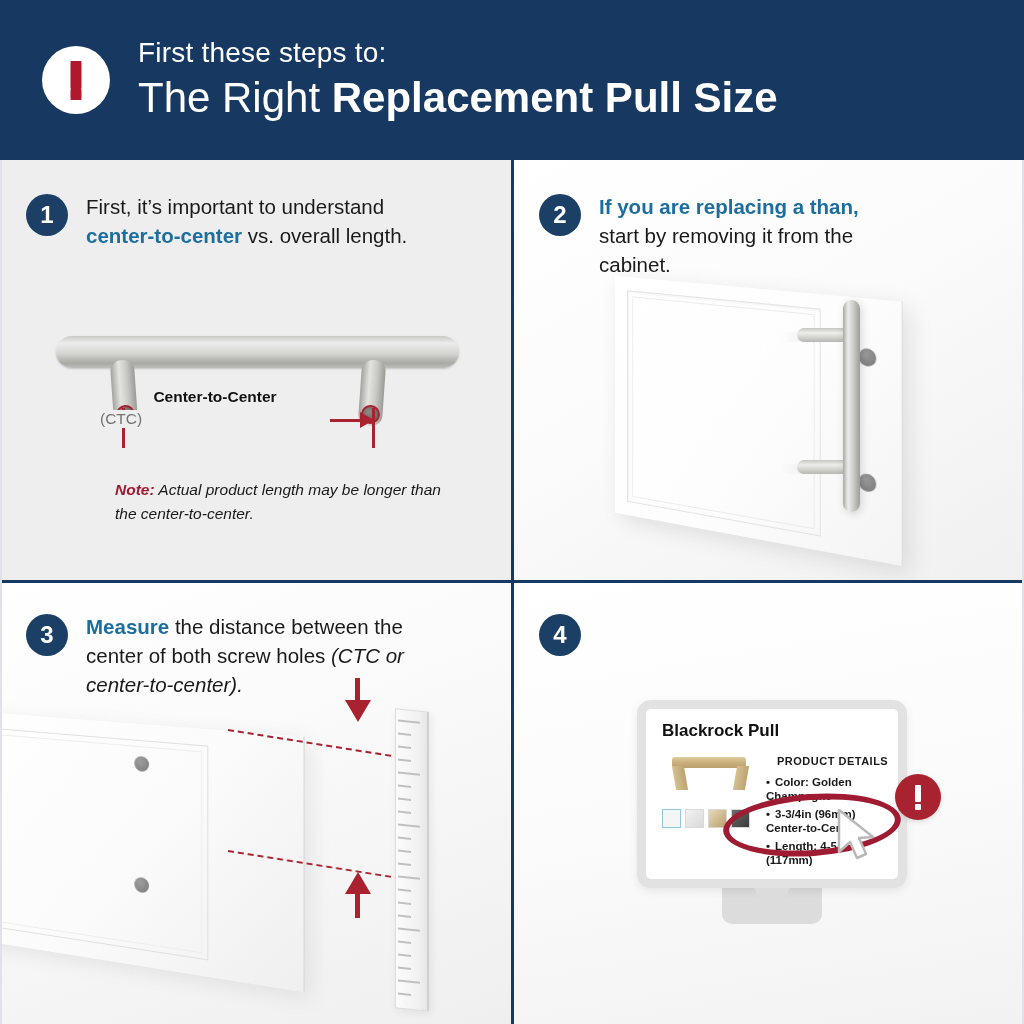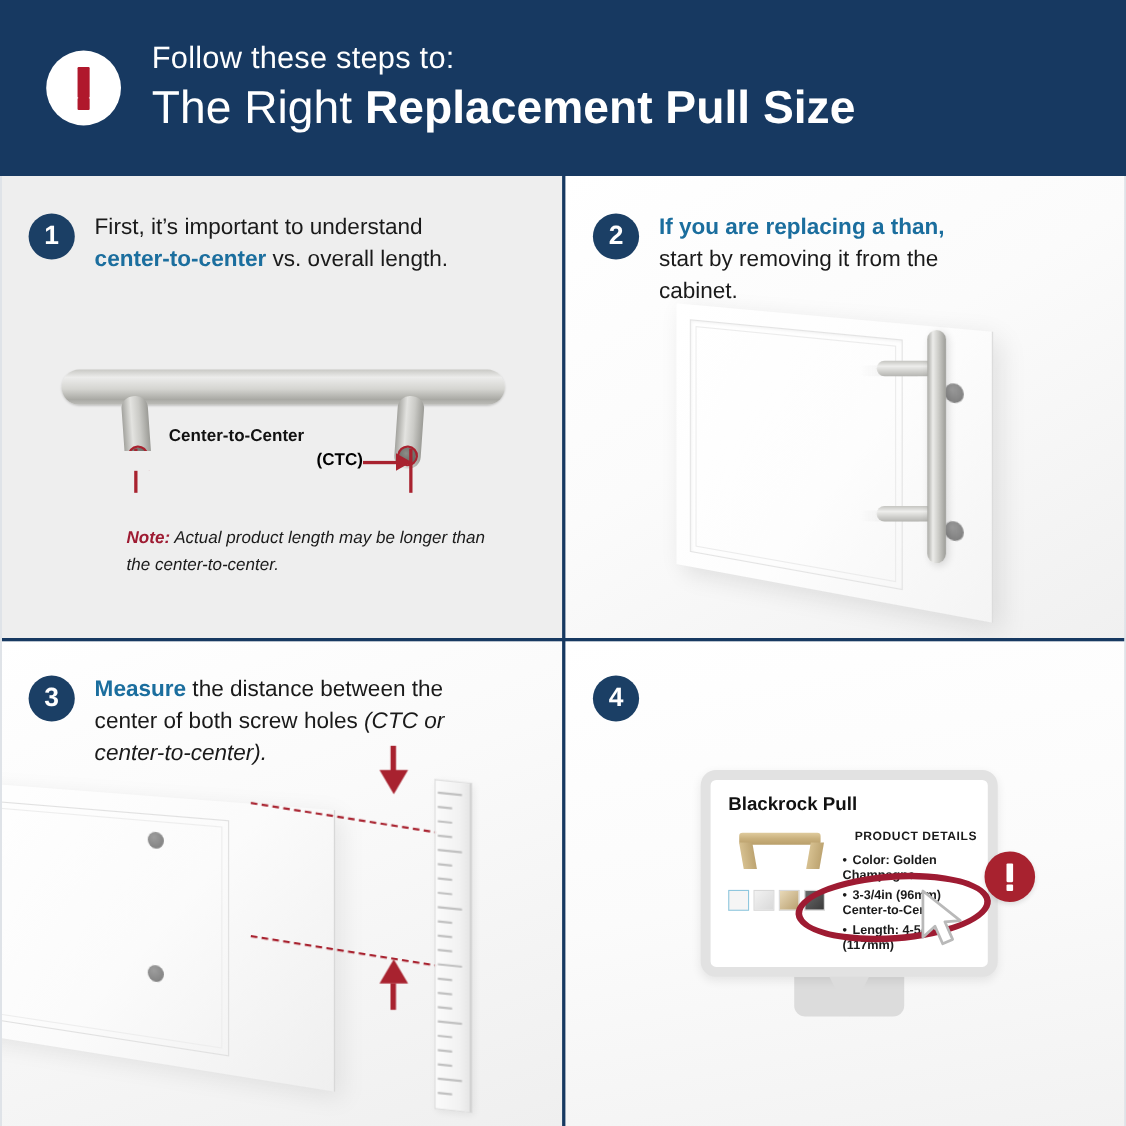--- a/index.html
+++ b/index.html
@@ -93,22 +93,22 @@
     position:absolute; bottom:2px; left:50%; transform:translateX(-50%);
     width:19px; height:19px; border-radius:50%;
     background:radial-gradient(circle at 40% 35%,#8d8d88 0%,#6f6f6a 55%,#5c5c58 100%);
     border:2.5px solid #a8222f;
   }
   .ctc-label {
     position:absolute; left:50px; top:88px; width:230px; text-align:center;
     font-size:15.5px; font-weight:700; color:#111;
   }
   .ctc-sub {
-    position:absolute; left:50px; top:110px; width:230px; text-align:right;
-    font-size:15.5px; font-weight:700; color:#000000;
+    position:absolute; left:50px; top:110px; width:230px; text-align:left;
+    font-size:15.5px; font-weight:400; color:#737373;
     background:#eeeeee; z-index:3;
   }
   .ctc-line { position:absolute; left:84px; top:119px; width:240px; height:2.5px; background:#a8222f; }
   .ctc-ar-l, .ctc-ar-r {
     position:absolute; top:112px; width:0; height:0;
     border-top:8px solid transparent; border-bottom:8px solid transparent;
   }
   .ctc-ar-l { left:72px; border-right:14px solid #a8222f; }
   .ctc-ar-r { left:310px; border-left:14px solid #a8222f; }
   .ctc-tick-l, .ctc-tick-r { position:absolute; top:108px; width:2.5px; height:40px; background:#a8222f; }
@@ -247,21 +247,21 @@
 <body>
 
 <div class="poster">
 
   <div class="header">
     <div class="hdr-badge">
       <span class="hdr-bang-bar"></span>
         <span class="hdr-bang-dot"></span>
     </div>
     <div class="hdr-text">
-      <div class="hdr-line1">Follow these steps to:</div>
+      <div class="hdr-line1">First these steps to:</div>
       <div class="hdr-line2"><span>The Right </span><b>Replacement Pull Size</b></div>
     </div>
   </div>
 
   <div class="grid">
 
     <div class="panel p1">
       <div class="step-head" style="left:26px; top:32px; width:430px;">
         <div class="num-circle">1</div>
         <div class="step-text">

